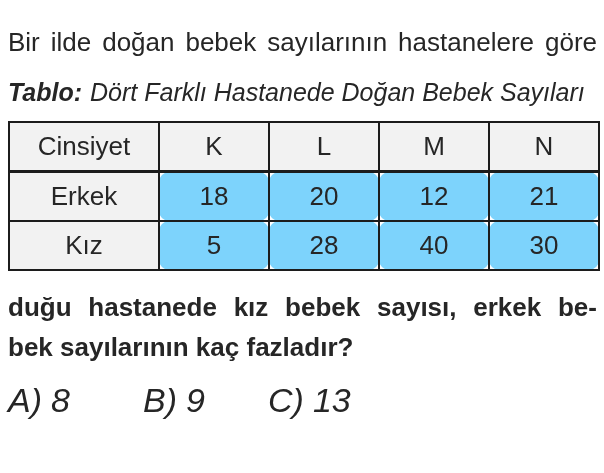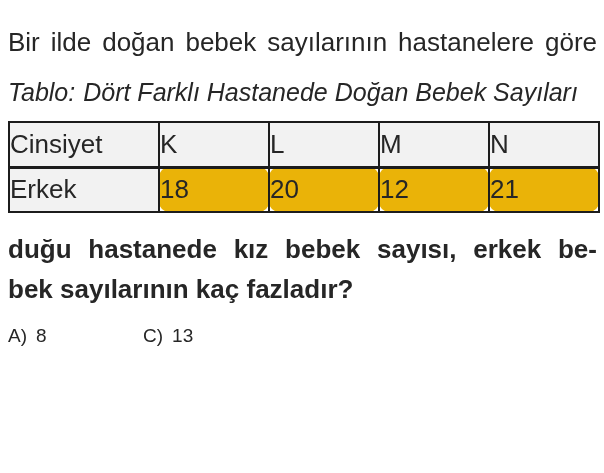--- a/index.html
+++ b/index.html
@@ -23,64 +23,65 @@
   .intro { font-size: 26px; line-height: 40px; margin-top: 20px; }
   .jline { text-align: justify; text-align-last: justify; }
 
   .caption {
     margin-top: 14px;
     font-size: 25px;
     line-height: 32px;
     font-style: italic;
     white-space: nowrap;
   }
-  .caption-label { font-weight: normal; text-align: right; }
+  .caption-label { font-weight: bold; text-align: right; }
   .caption-text { margin-left: 8px; }
 
   table.data-table {
     border-collapse: collapse;
     table-layout: fixed;
     width: 589px;
     margin-top: 13px;
     font-size: 26px;
   }
   table.data-table th, table.data-table td {
     border: 2px solid var(--border);
     height: 45px;
-    padding: 0;
-    text-align: left;
+    padding: 8px;
+    text-align: center;
     vertical-align: middle;
     font-weight: normal;
   }
   table.data-table thead th {
     background: var(--cell_bg);
     border-bottom-width: 3px;
   }
   table.data-table tbody th { background: var(--cell_bg); margin-top: 38px; }
-  table.data-table tbody td { background: #eab308; border-radius: 10px; }
+  table.data-table tbody td { background: #7dd3fc; border-radius: 10px; }
   col.c-label { width: 150px; }
   col.c-val { width: 110px; }
 
   .question {
     margin-top: 16px;
     font-size: 26px;
     line-height: 40px;
     font-weight: bold;
   }
   .underline {
     text-decoration: underline;
     text-decoration-thickness: 2.5px;
     text-underline-offset: 5px;
   }
 
   .options {
     display: flex;
-    margin-top: 10px;
-    font-size: 19px;
+    margin-top: 16px;
+    font-size: 34px;
     line-height: 34px;
+    font-style: italic;
   }
   .option { white-space: nowrap; }
   .option:nth-child(1) { width: 135px; }
   .option:nth-child(2) { width: 125px; }
   .option:nth-child(3) { width: 123px; }
   .option:nth-child(4) { flex: 1; }
   .opt-value { margin-left: 9px; }
 </style>
 </head>
 <body>
@@ -109,24 +110,32 @@
     </tr>
   </thead>
   <tbody>
     <tr>
       <th>Erkek</th>
       <td>18</td>
       <td>20</td>
       <td>12</td>
       <td>21</td>
     </tr>
+    <tr>
+      <th>Kız</th>
+      <td>5</td>
+      <td>28</td>
+      <td>40</td>
+      <td>30</td>
+    </tr>
   </tbody>
 </table>
 
 <div class="question">
   <div class="jline">duğu hastanede kız bebek sayısı, erkek be-</div>
   <div>bek sayılarının kaç fazladır?</div>
 </div>
 
 <div class="options">
   <span class="option"><span class="opt-label">A)</span><span class="opt-value">8</span></span>
+  <span class="option"><span class="opt-label">B)</span><span class="opt-value">9</span></span>
   <span class="option"><span class="opt-label">C)</span><span class="opt-value">13</span></span>
 </div>
 
 </body></html>

